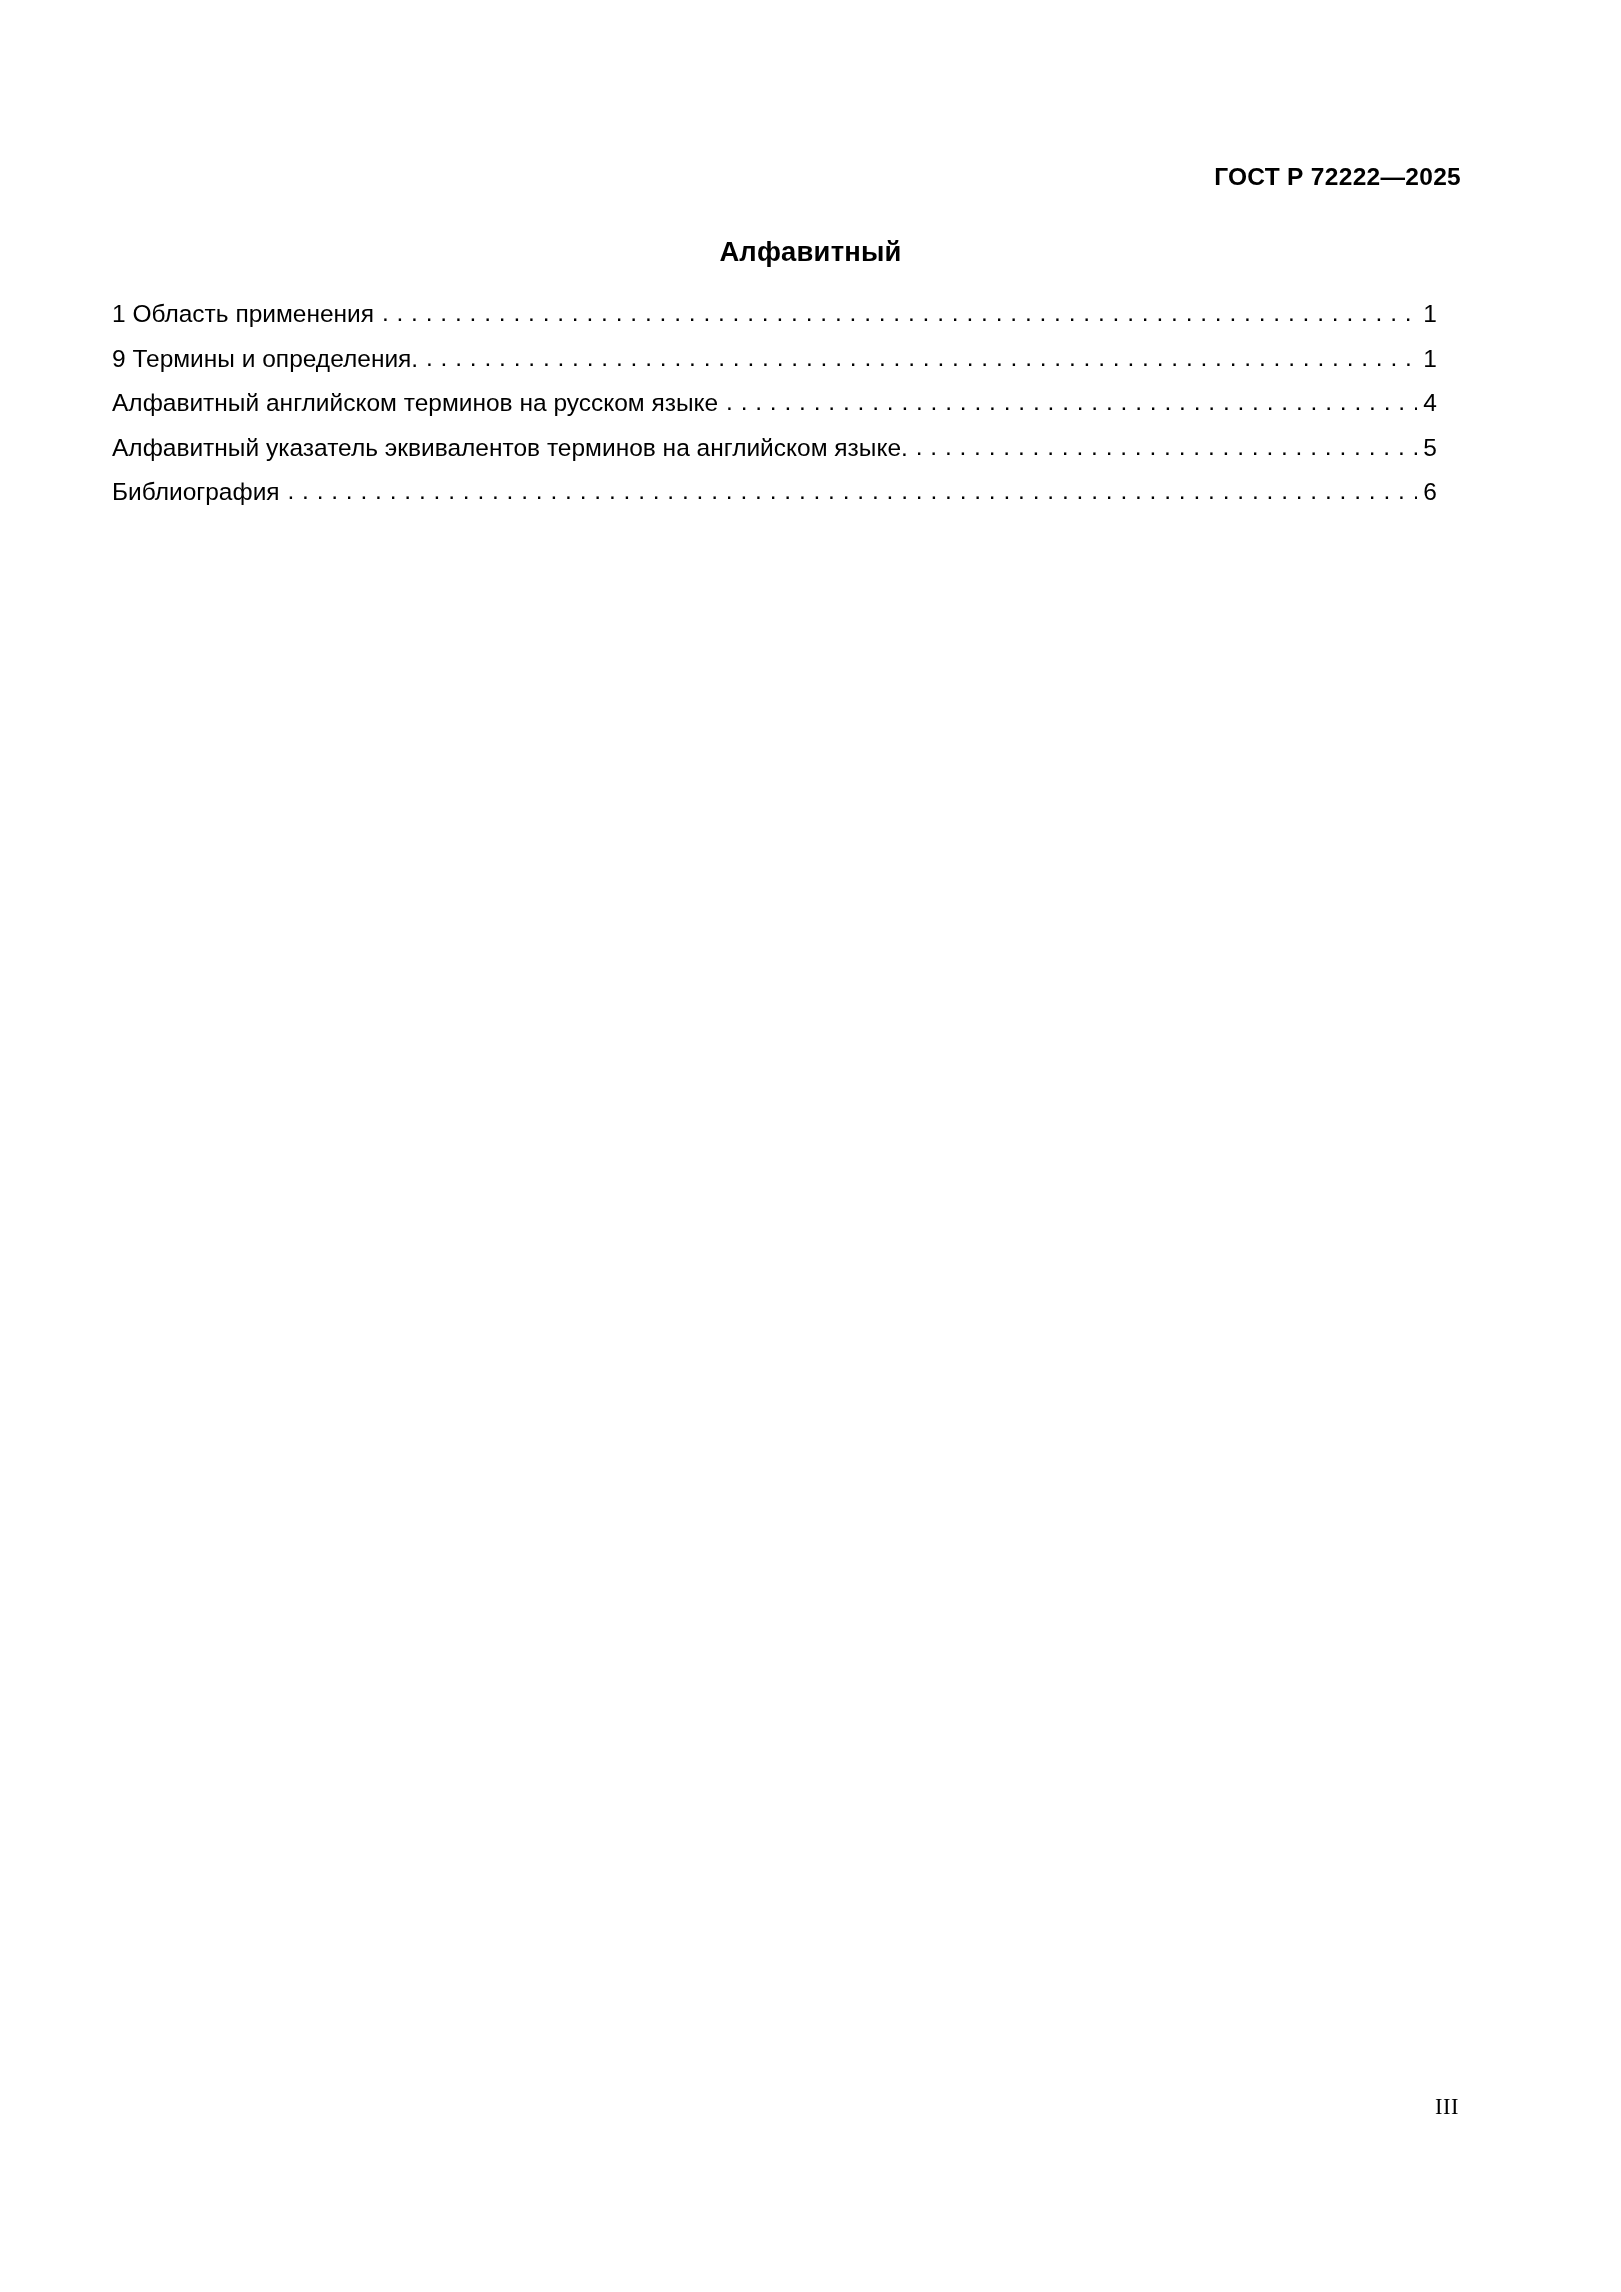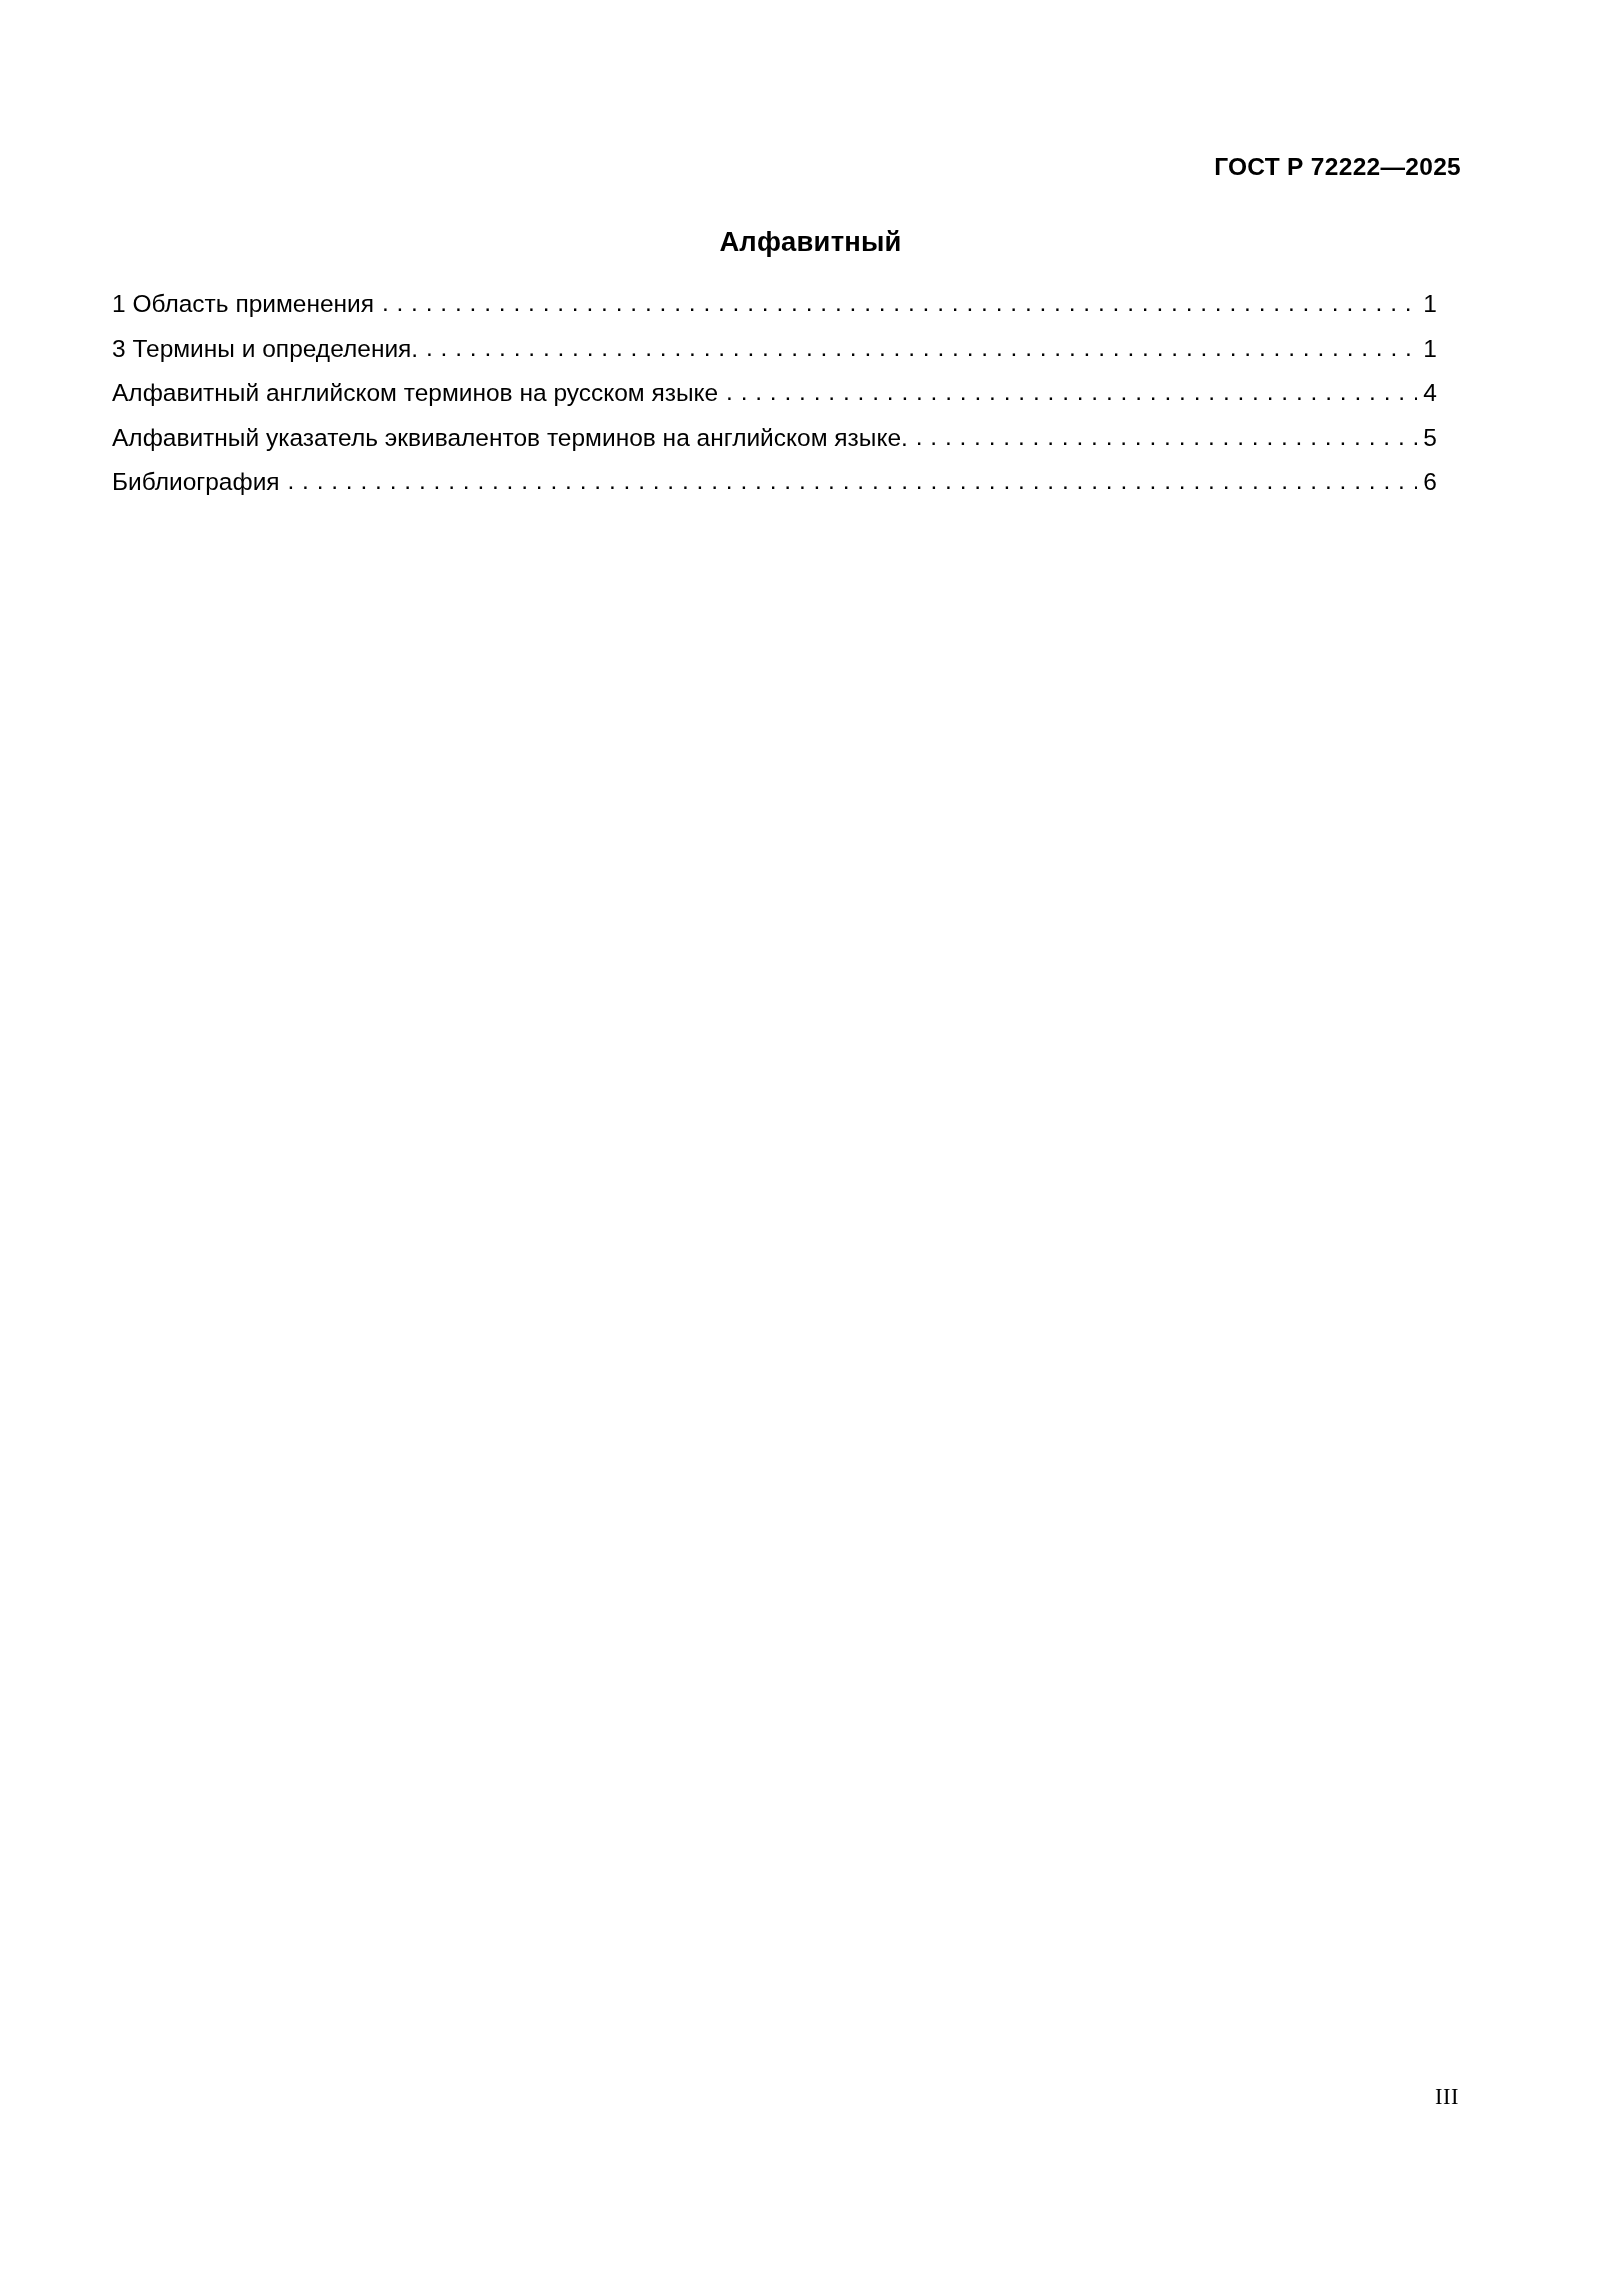--- a/index.html
+++ b/index.html
@@ -4,21 +4,21 @@
 <style>
   html, body {
     margin: 0;
     padding: 0;
     background: #ffffff;
   }
   .page {
     position: relative;
     width: 1621px;
     height: 2248px;
-    margin: 6px auto;
+    margin: 16px auto;
     background: #ffffff;
     font-family: "Liberation Sans", sans-serif;
     color: #000000;
     overflow: hidden;
   }
   .header-std {
     position: absolute;
     top: 147px;
     right: 160px;
     font-size: 24.5px;
@@ -93,21 +93,21 @@
 
   <div class="toc">
 
     <div class="toc-row">
       <span class="toc-label">1 Область применения</span>
       <span class="toc-leader">. . . . . . . . . . . . . . . . . . . . . . . . . . . . . . . . . . . . . . . . . . . . . . . . . . . . . . . . . . . . . . . . . . . . . . . . . . . . . . . .</span>
       <span class="toc-page">1</span>
     </div>
 
     <div class="toc-row">
-      <span class="toc-label">3 Термины и определения.</span>
+      <span class="toc-label">9 Термины и определения.</span>
       <span class="toc-leader">. . . . . . . . . . . . . . . . . . . . . . . . . . . . . . . . . . . . . . . . . . . . . . . . . . . . . . . . . . . . . . . . . . . . . . . . . . . . . . . .</span>
       <span class="toc-page">1</span>
     </div>
 
     <div class="toc-row">
       <span class="toc-label">Алфавитный английском терминов на русском языке</span>
       <span class="toc-leader">. . . . . . . . . . . . . . . . . . . . . . . . . . . . . . . . . . . . . . . . . . . . . . . . . . . . . . . . . . . . . . . .</span>
       <span class="toc-page">4</span>
     </div>
 

